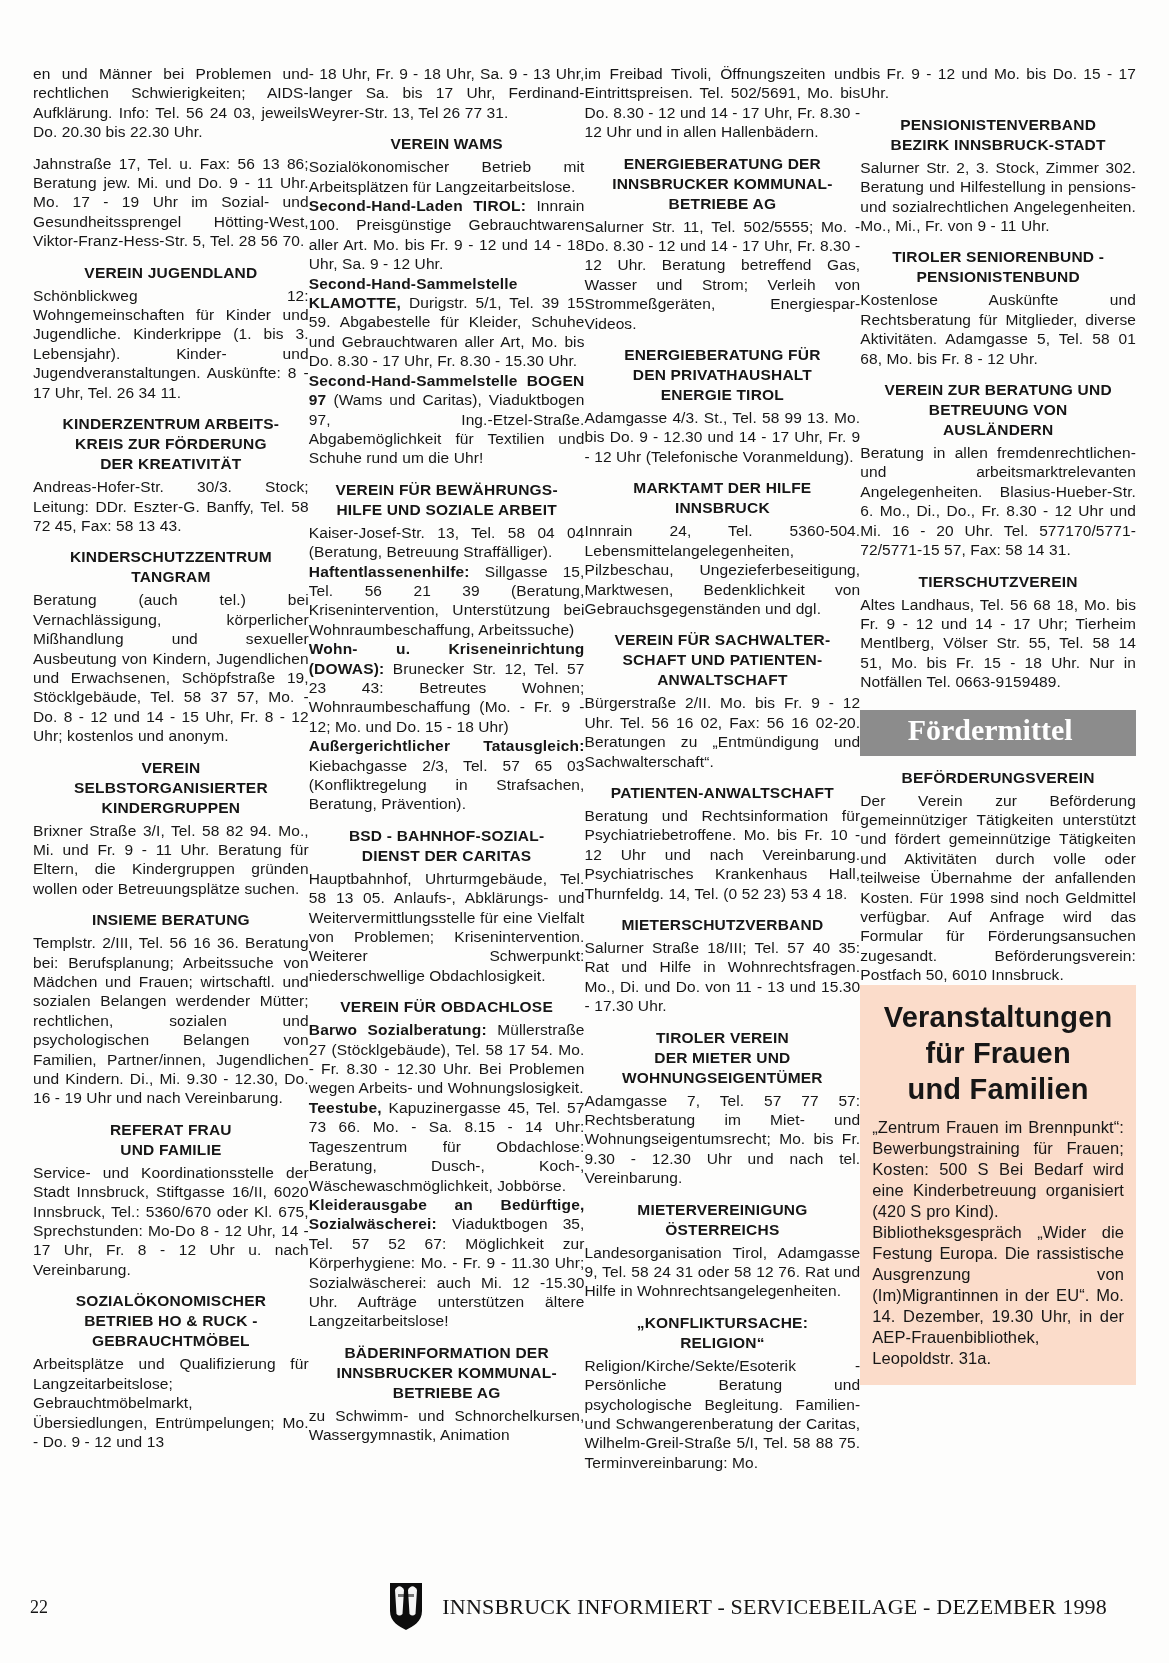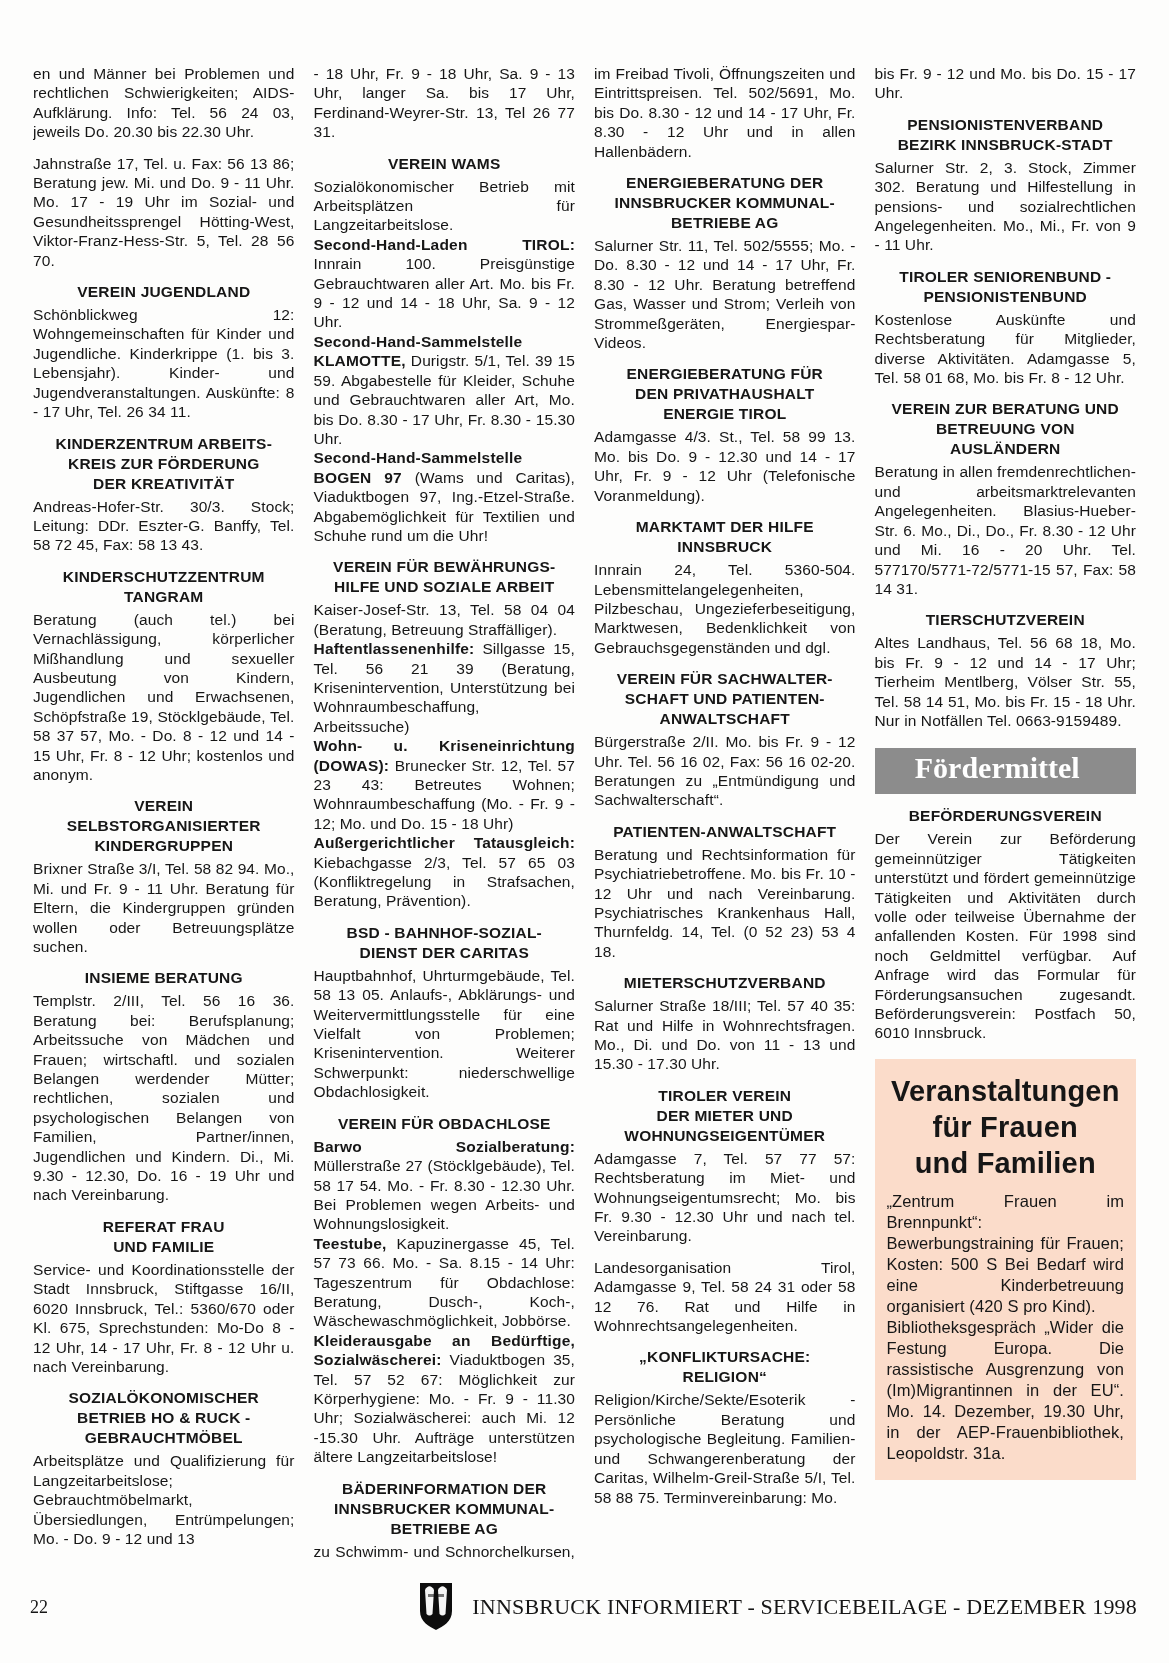--- a/index.html
+++ b/index.html
@@ -2,47 +2,47 @@
 <html><head>
 <meta charset="utf-8">
 <style>
   * { margin:0; padding:0; box-sizing:border-box; }
   body{
     width:1169px; height:1663px; position:relative; overflow:hidden;
     background:#fdfdfc; color:#161616;
     font-family:"Liberation Sans", sans-serif;
   }
   .page{ position:absolute; inset:0; padding:64px 33px 0 33px; }
-  .columns{ display:flex; gap:19px; height:1500px; overflow:hidden; }
+  .columns{ display:flex; height:1500px; overflow:hidden; }
   .col{ flex:1 1 0; min-width:0; }
   .section{ margin-top:12px; }
   .col > .section:first-child{ margin-top:0; }
   .head{
     font-weight:bold; text-align:center; white-space:pre-line;
     font-size:15.5px; line-height:20px; margin-bottom:3px; letter-spacing:.2px;
   }
   p.body{
     font-size:15.5px; line-height:19.4px; text-align:justify;
     letter-spacing:.1px; overflow-wrap:break-word;
   }
   p.body b{ letter-spacing:.2px; }
   .banner{
     margin:18px 0 10px 0; text-align:center;
     font-family:"Liberation Serif", serif; font-weight:bold;
     font-size:30px; padding:3px 16px 9px 0;
   }
-  .eventbox{ margin-top:16px; padding:14px 12px 16px 12px; }
+  .eventbox{ margin-top:0; padding:14px 12px 16px 12px; }
   .eventbox-title{
     font-weight:bold; font-size:29px; line-height:36px; text-align:center;
     white-space:pre-line; margin-bottom:10px; letter-spacing:.2px;
   }
   .eventbox p.body{ font-size:16.5px; line-height:21px; }
   .footer{
     position:absolute; left:0; right:0; top:1582px;
-    display:flex; align-items:center; padding:0 32px 0 30px;
+    display:flex; align-items:center; padding:0 62px 0 30px;
   }
   .page-number{ font-family:"Liberation Serif", serif; font-size:18px; }
   .crest{ margin-left:auto; margin-right:18px; width:36px; height:50px; }
   .footer-title{
     font-family:"Liberation Serif", serif; font-size:22px;
     white-space:nowrap; letter-spacing:.2px;
   }
 </style>
 </head>
 <body>
@@ -165,20 +165,22 @@
           <h3 class="head">MIETERSCHUTZVERBAND</h3>
           <p class="body">Salurner Straße 18/III; Tel. 57 40 35: Rat und Hilfe in Wohnrechtsfragen. Mo., Di. und Do. von 11 - 13 und 15.30 - 17.30 Uhr.</p>
         </div>
         <div class="section">
           <h3 class="head">TIROLER VEREIN
 DER MIETER UND
 WOHNUNGSEIGENTÜMER</h3>
           <p class="body">Adamgasse 7, Tel. 57 77 57: Rechtsberatung im Miet- und Wohnungseigentumsrecht; Mo. bis Fr. 9.30 - 12.30 Uhr und nach tel. Vereinbarung.</p>
         </div>
         <div class="section">
+          <h3 class="head">MIETERVEREINIGUNG
+ÖSTERREICHS</h3>
           <p class="body">Landesorganisation Tirol, Adamgasse 9, Tel. 58 24 31 oder 58 12 76. Rat und Hilfe in Wohnrechtsangelegenheiten.</p>
         </div>
         <div class="section">
           <h3 class="head">„KONFLIKTURSACHE:
 RELIGION“</h3>
           <p class="body">Religion/Kirche/Sekte/Esoterik - Persönliche Beratung und psychologische Begleitung. Familien- und Schwangerenberatung der Caritas, Wilhelm-Greil-Straße 5/I, Tel. 58 88 75. Terminvereinbarung: Mo.</p>
         </div>
       </div>
     <div class="col">
         <div class="section">

